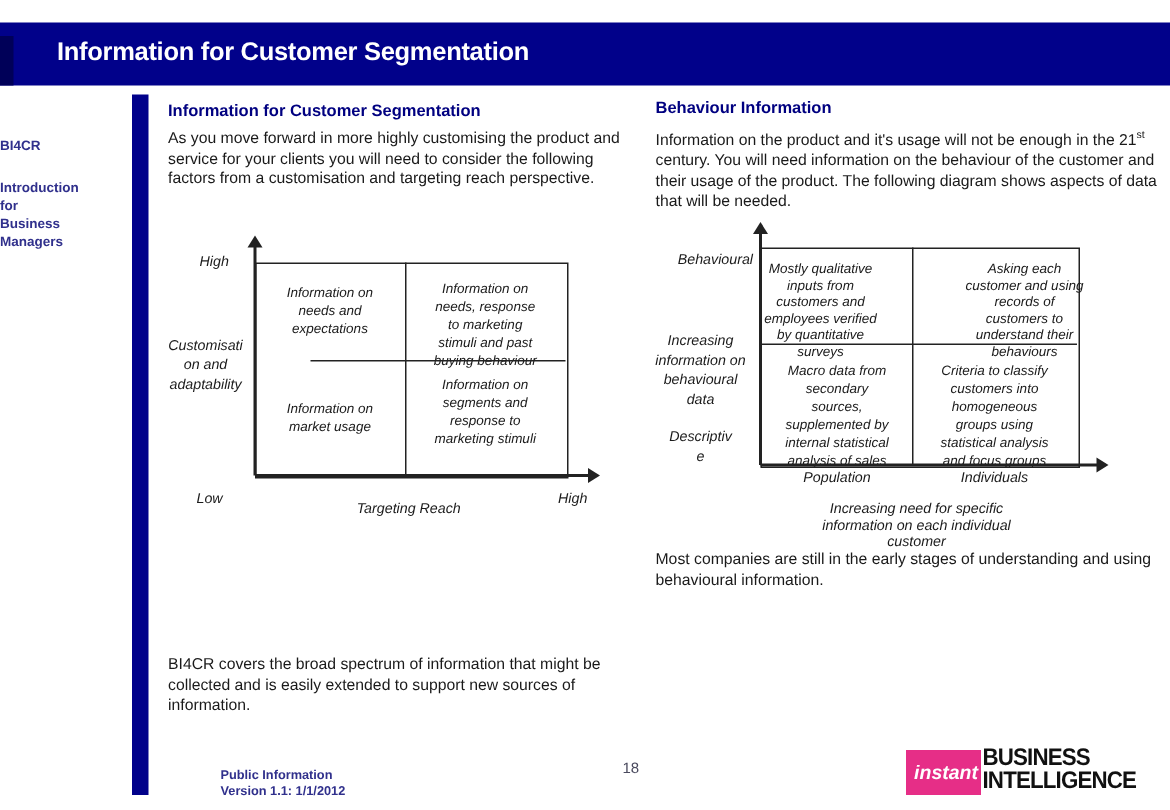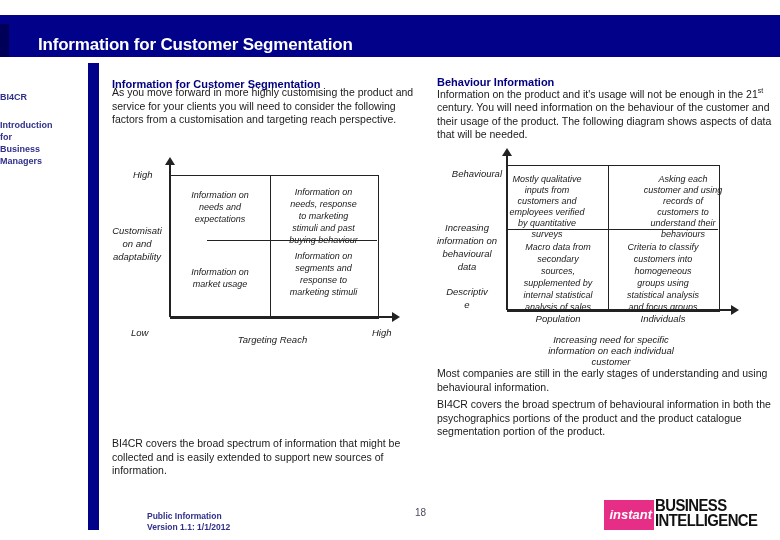--- a/index.html
+++ b/index.html
@@ -1,21 +1,21 @@
 <!DOCTYPE html>
 <html><head>
 <meta charset="utf-8">
 <style>
   html,body{margin:0;padding:0;background:#fff;}
   #slide{position:relative;width:780px;height:540px;background:#ffffff;overflow:hidden;
          font-family:"Liberation Sans",sans-serif;color:#1a1a1a;}
   .abs{position:absolute;}
   .pre{white-space:pre-line;}
   .navy{color:#000080;}
-  .bold{font-weight:bold;margin-top:10px;}
+  .bold{font-weight:bold;}
   .ctr{text-align:center;}
   .body-txt{font-size:10.5px;line-height:13.5px;letter-spacing:0;}
   .diag-txt{font-size:9px;line-height:12px;font-style:italic;text-align:center;z-index:1;}
   .diag-lbl{font-size:9.5px;font-style:italic;z-index:1;}
   .gridline{background:#222;z-index:5;}
   .arrow-up{width:0;height:0;border-left:5px solid transparent;border-right:5px solid transparent;
             border-bottom:8px solid #222;z-index:5;}
   .arrow-right{width:0;height:0;border-top:5px solid transparent;border-bottom:5px solid transparent;
             border-left:8px solid #222;z-index:5;}
   .sidebar-txt{font-size:9px;font-weight:bold;color:#30308c;text-align:left;line-height:12px;}
@@ -127,21 +127,20 @@
 groups using
 statistical analysis
 and focus groups</div>
 
     <div class="abs diag-lbl pre ctr" style="left:515px;top:334px;width:192px;line-height:11px;">Increasing need for specific
 information on each individual
 customer</div>
   </div>
 
   <div class="abs body-txt" style="left:437px;top:367px;width:342px;">Most companies are still in the early stages of understanding and using behavioural information.</div>
-  <div class="abs body-txt" style="left:437px;top:398px;width:342px;">BI4CR covers the broad spectrum of behavioural information in both the psychographics portions of the product and the product catalogue segmentation portion of the product.</div>
 
   <div class="abs footer-txt pre" style="left:147px;top:511px;">Public Information
 Version 1.1: 1/1/2012</div>
   <div class="abs" style="left:415px;top:507px;font-size:10px;color:#4a4a5e;">18</div>
 
   <div>
     <div class="abs" style="left:604px;top:500px;width:50px;height:30px;background:#e62e87;text-align:right;">
       <span style="position:absolute;right:2px;top:7px;color:#fff;font-style:italic;font-weight:bold;font-size:13px;">instant</span>
     </div>
     <div class="abs" style="left:655px;top:499px;font-weight:bold;color:#111;font-size:16px;line-height:14.5px;letter-spacing:-0.6px;transform:scaleX(0.93);transform-origin:left top;">

